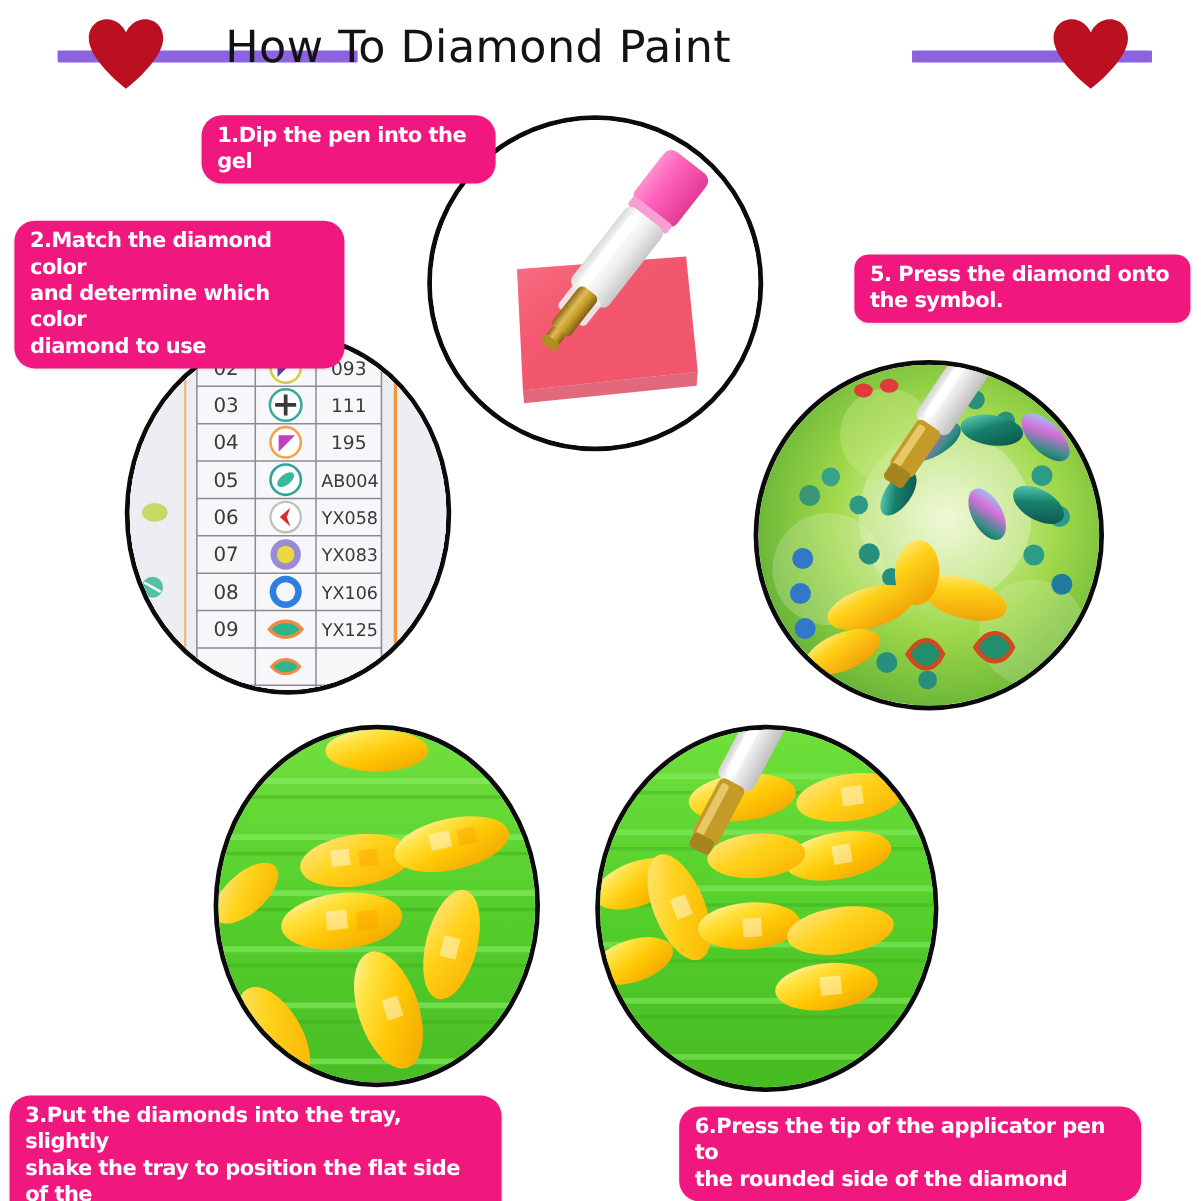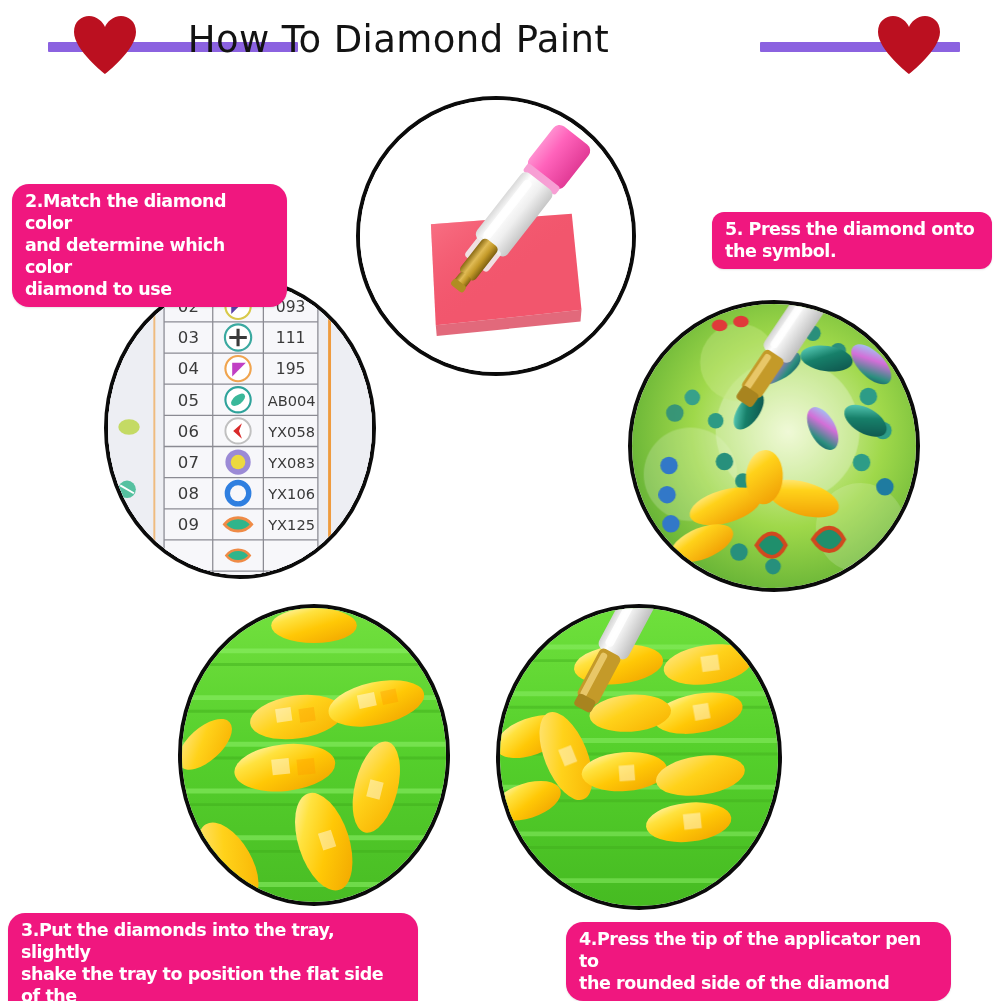--- a/index.html
+++ b/index.html
@@ -444,24 +444,25 @@
       <g transform="rotate(28 100 110)">
         <rect x="66" y="-60" width="34" height="108" rx="7" fill="url(#barrel2)"></rect>
         <rect x="72" y="-54" width="9" height="96" rx="4" fill="#fff" opacity=".85"></rect>
         <rect x="71" y="46" width="24" height="56" rx="5" fill="#c49a29"></rect>
         <rect x="74" y="50" width="7" height="50" rx="3" fill="#e8c768"></rect>
         <rect x="73" y="98" width="20" height="14" rx="4" fill="#a8841f"></rect>
       </g>
     </svg>
   </div>
 
+  <div class="label l1">1.Dip the pen into the gel</div>
   <div class="label l2">2.Match the diamond color
 and determine which color
 diamond to use</div>
   <div class="label l5">5.  Press the diamond onto
 the symbol.</div>
   <div class="label l3">3.Put the diamonds into the tray, slightly
 shake the tray to position the flat side of the
 diamond down</div>
-  <div class="label l4">4.Press the tip of the applicator pen to
+  <div class="label l4">6.Press the tip of the applicator pen to
 the rounded side of the diamond</div>
 
 </div>
 
 </body></html>

